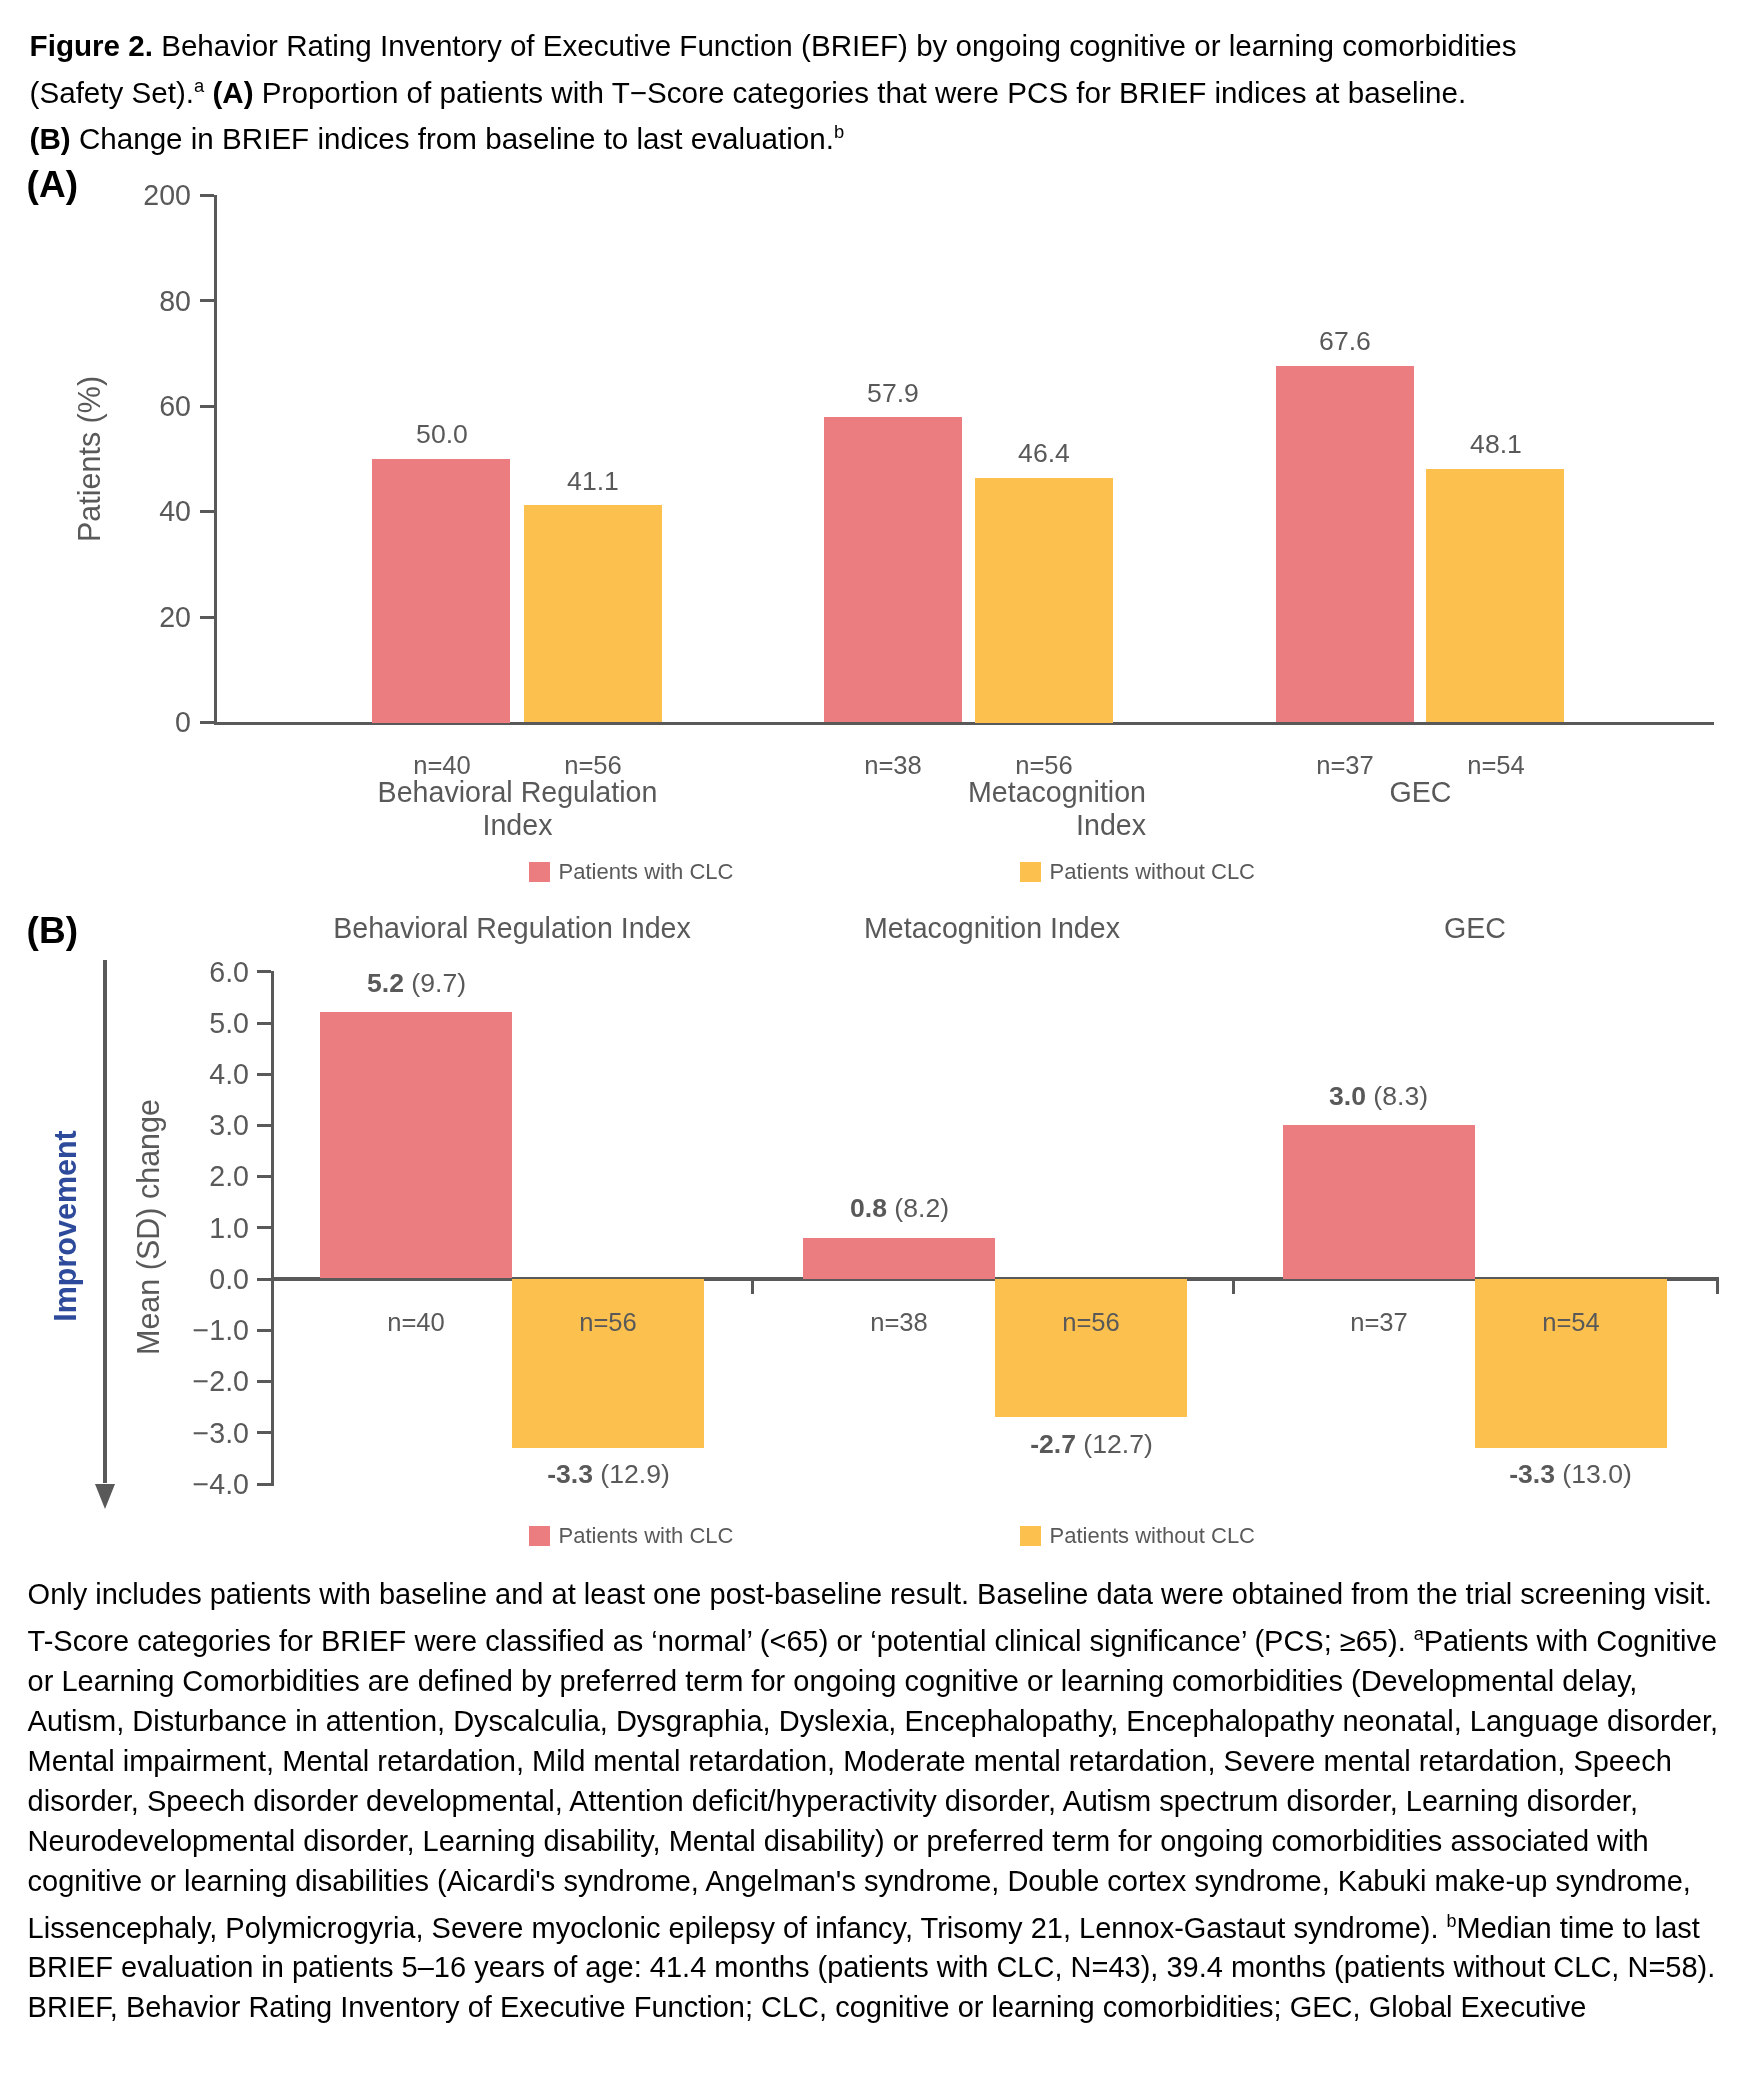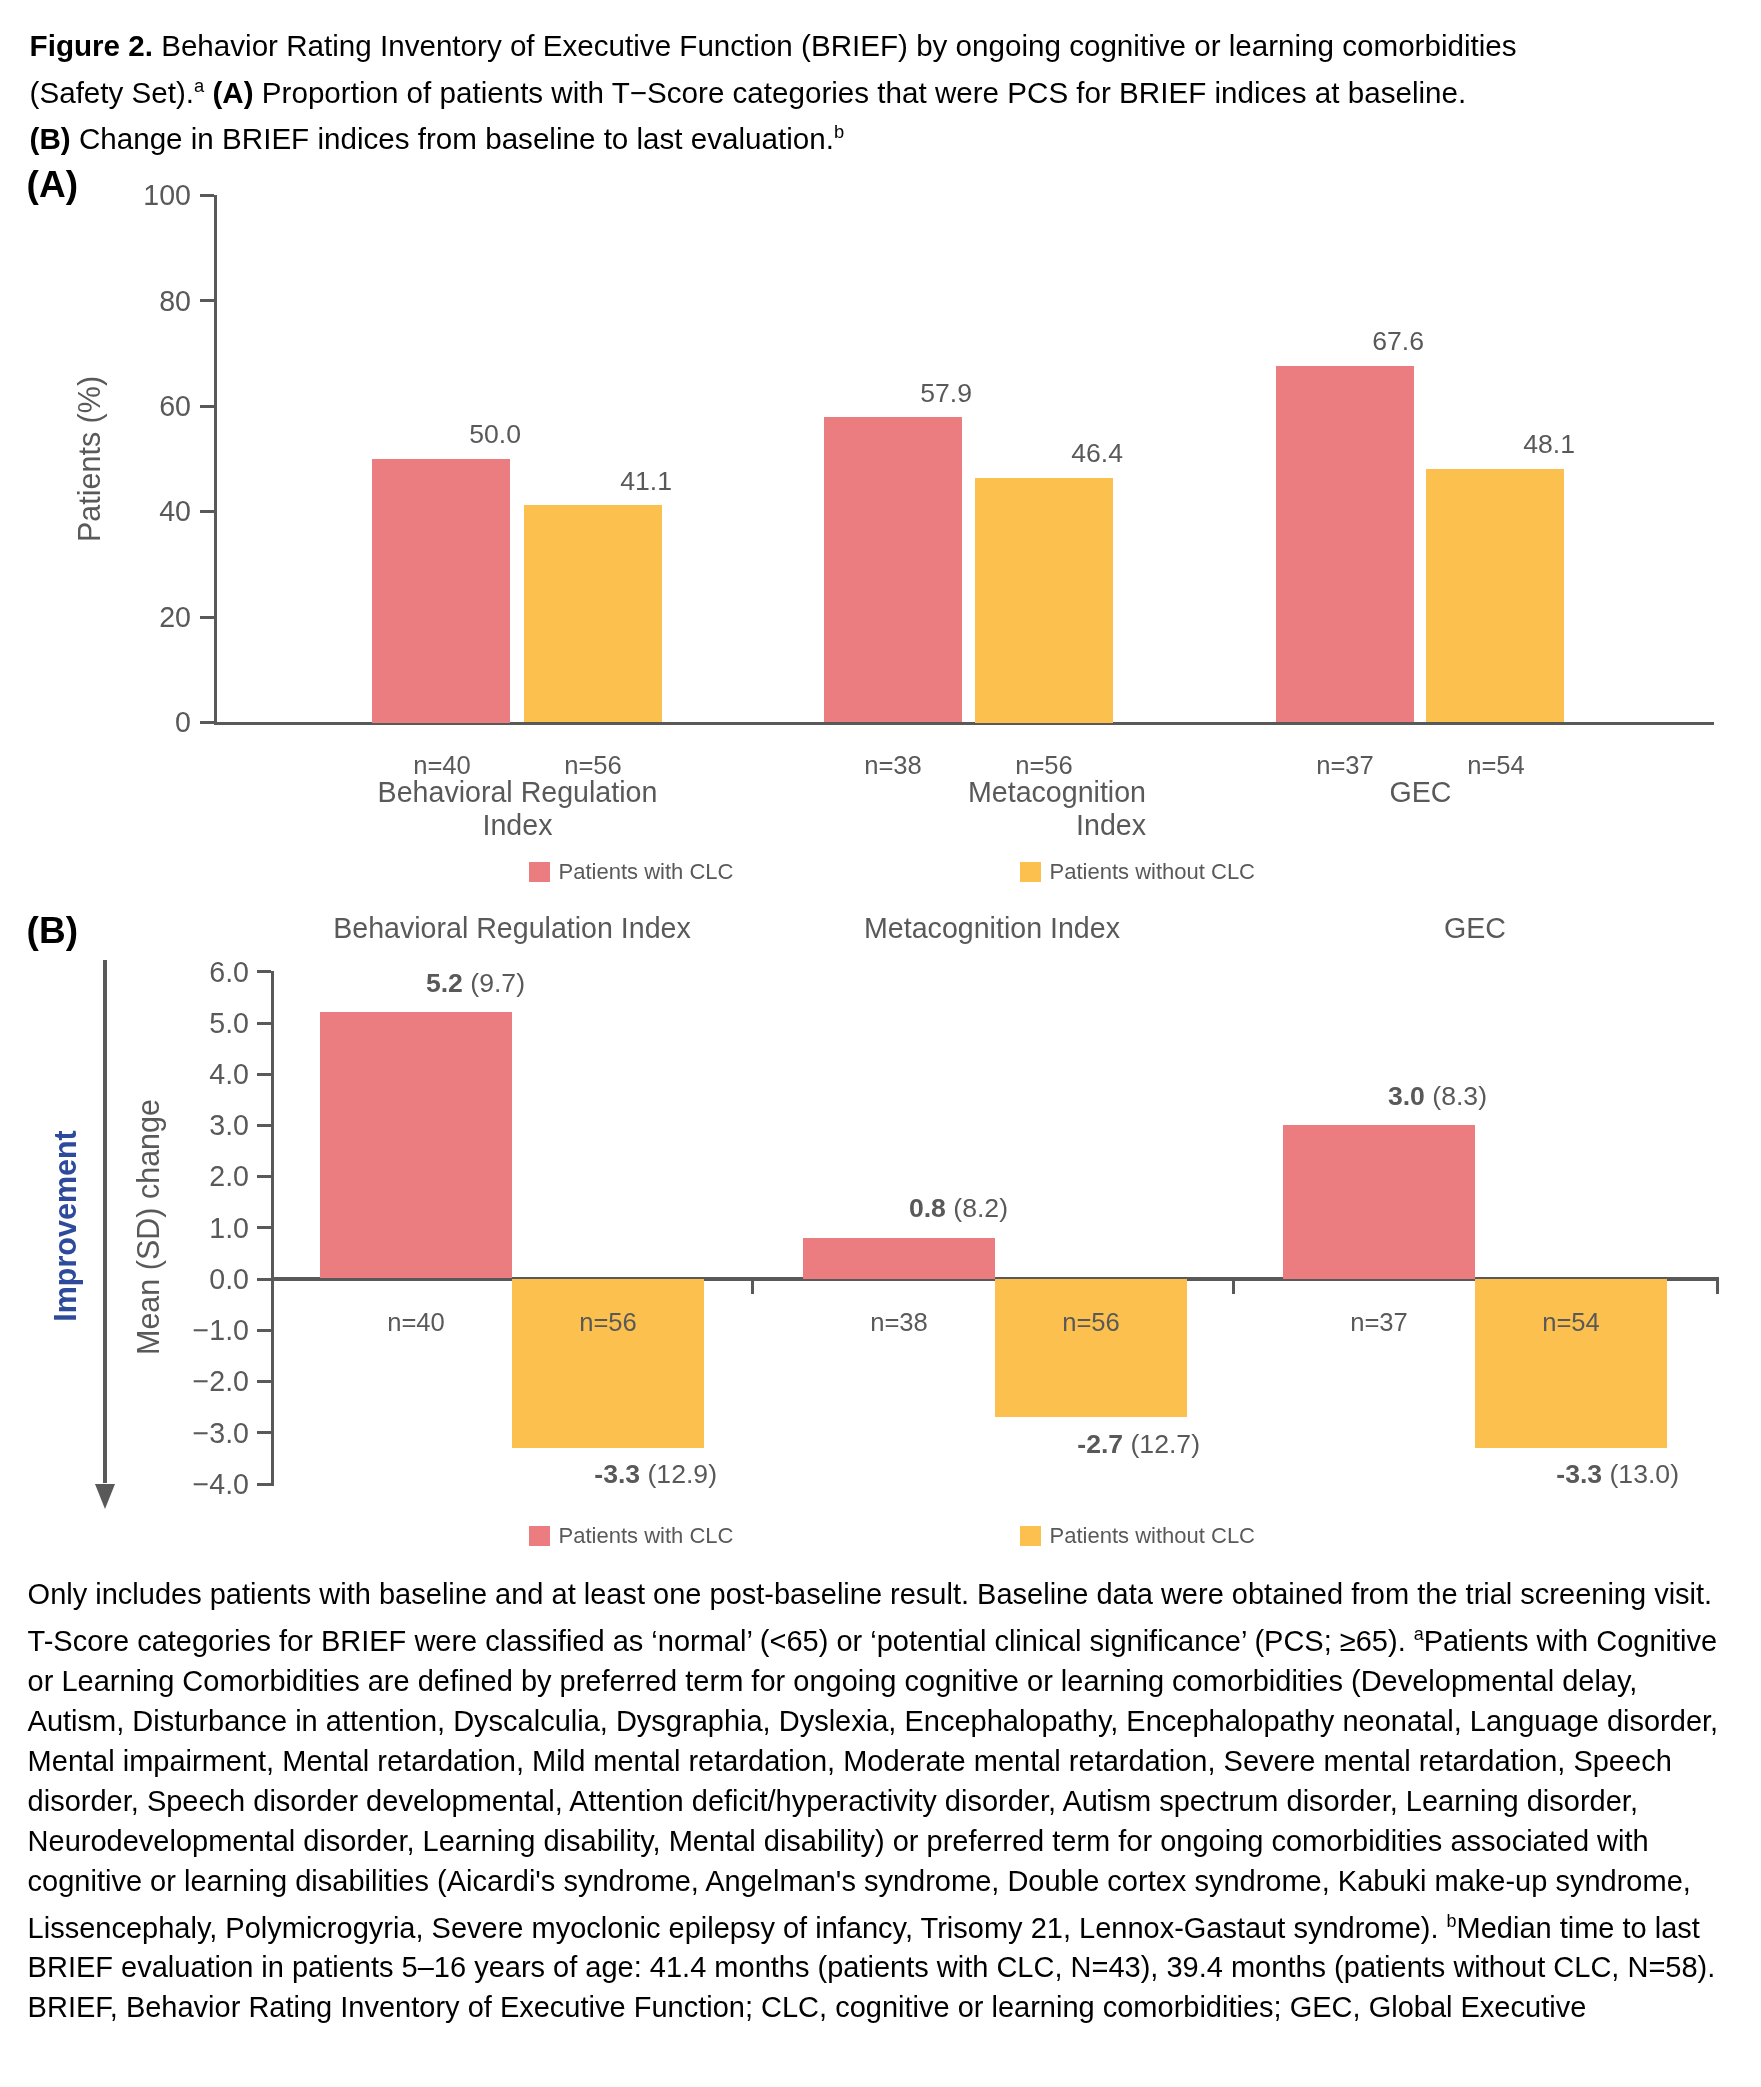--- a/index.html
+++ b/index.html
@@ -6,21 +6,21 @@
   .page{position:relative;width:1761px;height:2087px;background:#fff;overflow:hidden;
         font-family:"Liberation Sans","DejaVu Sans",sans-serif;color:#000;}
   .abs{position:absolute;}
   .caption{left:29.6px;top:25.6px;font-size:29.6px;line-height:40px;color:#000;white-space:nowrap;}
   .caption .b{font-weight:bold;}
   sup{font-size:0.62em;}
   .panel-label{font-size:37px;font-weight:bold;color:#000;}
   .tickline{background:#595959;}
   .axisline{background:#595959;}
   .ytick-label{font-size:28.6px;color:#595959;text-align:right;white-space:nowrap;}
-  .val-label{font-size:26.6px;color:#595959;text-align:right;white-space:nowrap;}
+  .val-label{font-size:26.6px;color:#595959;text-align:center;white-space:nowrap;}
   .val-label .b{font-weight:bold;}
   .n-label{font-size:25.6px;color:#595959;text-align:center;white-space:nowrap;margin-top:12px;}
   .cat-label{font-size:28.6px;color:#595959;text-align:center;line-height:33px;}
   .header-label{font-size:28.6px;color:#595959;text-align:center;white-space:nowrap;}
   .rot{transform:translate(-50%,-50%) rotate(-90deg);white-space:nowrap;}
   .ylab{font-size:30.5px;color:#595959;}
   .improve{font-size:30.5px;font-weight:bold;color:#2E4A9B;}
   .legend-entry{display:inline-flex;align-items:center;white-space:nowrap;}
   .legend-swatch{width:20.7px;height:20.7px;display:inline-block;margin-right:8.9px;}
   .legend-text{font-size:22px;color:#595959;}
@@ -46,21 +46,21 @@
       <div class="abs ytick-label" style="left: 106px; top: 706px; width: 85px;">0</div>
       <div class="abs tickline" style="left: 200px; top: 616px; width: 13.8px; height: 3px;"></div>
       <div class="abs ytick-label" style="left: 106px; top: 601px; width: 85px;">20</div>
       <div class="abs tickline" style="left: 200px; top: 510px; width: 13.8px; height: 3px;"></div>
       <div class="abs ytick-label" style="left: 106px; top: 495px; width: 85px;">40</div>
       <div class="abs tickline" style="left: 200px; top: 405px; width: 13.8px; height: 3px;"></div>
       <div class="abs ytick-label" style="left: 106px; top: 390px; width: 85px;">60</div>
       <div class="abs tickline" style="left: 200px; top: 299px; width: 13.8px; height: 3px;"></div>
       <div class="abs ytick-label" style="left: 106px; top: 285px; width: 85px;">80</div>
       <div class="abs tickline" style="left: 200px; top: 194px; width: 13.8px; height: 3px;"></div>
-      <div class="abs ytick-label" style="left: 106px; top: 179px; width: 85px;">100</div>
+      <div class="abs ytick-label" style="left: 106px; top: 179px; width: 85px;">200</div>
       <div class="bar" style="left: 372px; top: 459px; width: 138px; height: 264px; background: rgb(235, 124, 128);"></div>
       <div class="abs val-label" style="left: 363px; top: 419px; width: 158px;">50.0</div>
       <div class="abs n-label" style="left: 363px; top: 739px; width: 158px;">n=40</div>
       <div class="bar" style="left: 824px; top: 417px; width: 138px; height: 305px; background: rgb(235, 124, 128);"></div>
       <div class="abs val-label" style="left: 814px; top: 378px; width: 158px;">57.9</div>
       <div class="abs n-label" style="left: 814px; top: 739px; width: 158px;">n=38</div>
       <div class="bar" style="left: 1276px; top: 366px; width: 138px; height: 356px; background: rgb(235, 124, 128);"></div>
       <div class="abs val-label" style="left: 1266px; top: 326px; width: 158px;">67.6</div>
       <div class="abs n-label" style="left: 1266px; top: 739px; width: 158px;">n=37</div>
       <div class="bar" style="left: 524px; top: 505px; width: 138px; height: 217px; background: rgb(251, 192, 78);"></div>

